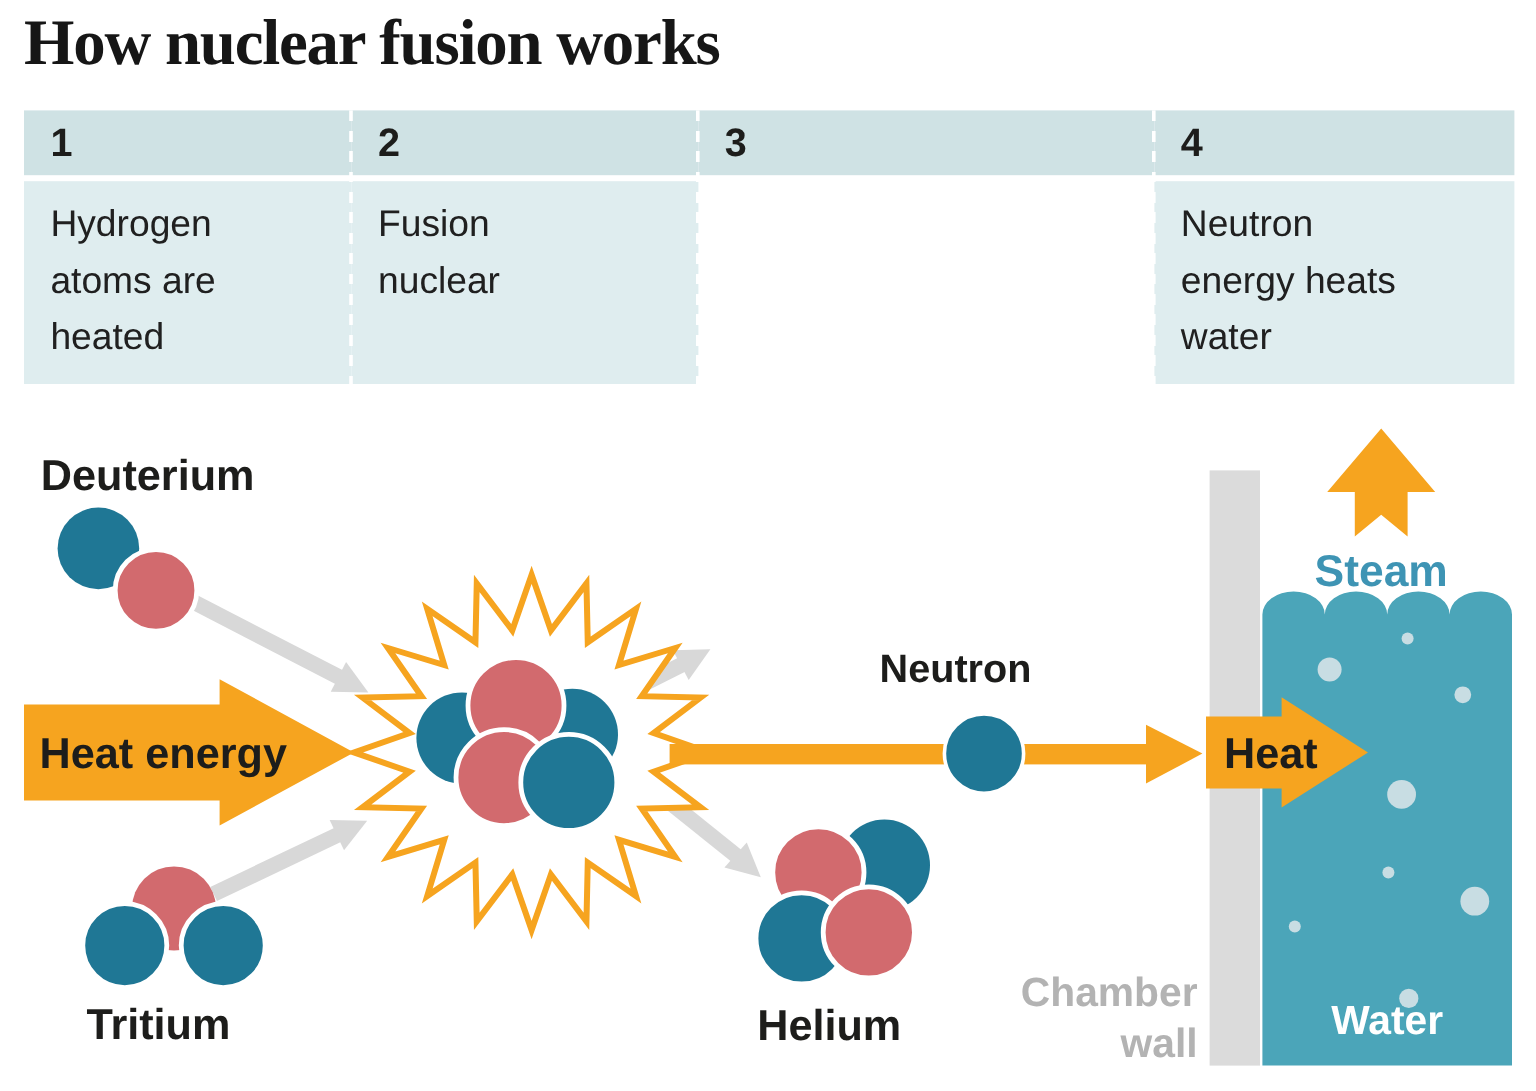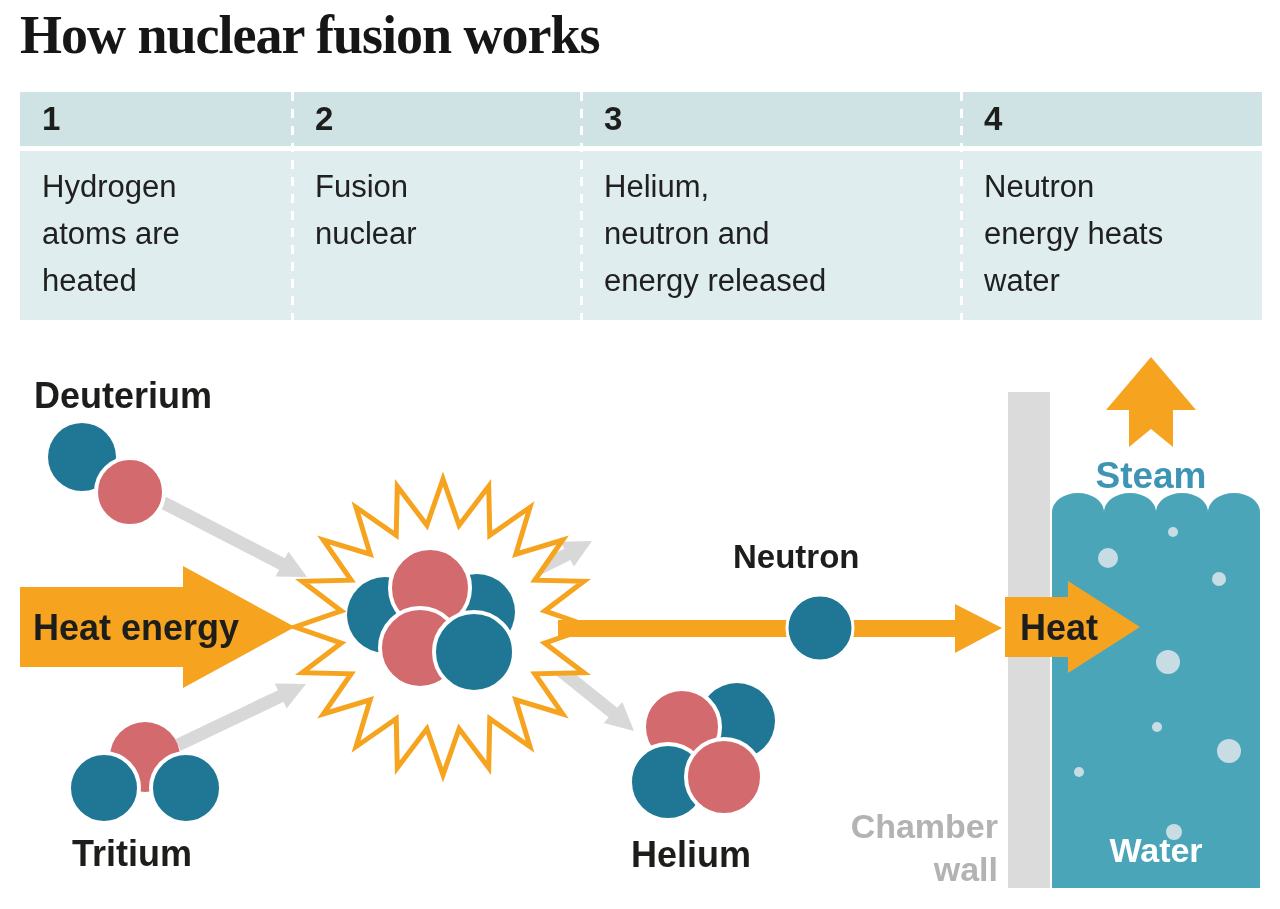--- a/index.html
+++ b/index.html
@@ -51,23 +51,20 @@
 atoms are
 heated</div>
   </div>
   <div class="step-col w2">
     <div class="step-hdr">2</div>
     <div class="step-body">Fusion
 nuclear</div>
   </div>
   <div class="step-col w3">
     <div class="step-hdr">3</div>
-    <div class="step-body">Helium,
-neutron and
-energy released</div>
   </div>
   <div class="step-col w4">
     <div class="step-hdr">4</div>
     <div class="step-body">Neutron
 energy heats
 water</div>
   </div>
   <div class="sep sep1"></div>
   <div class="sep sep2"></div>
   <div class="sep sep3"></div>

